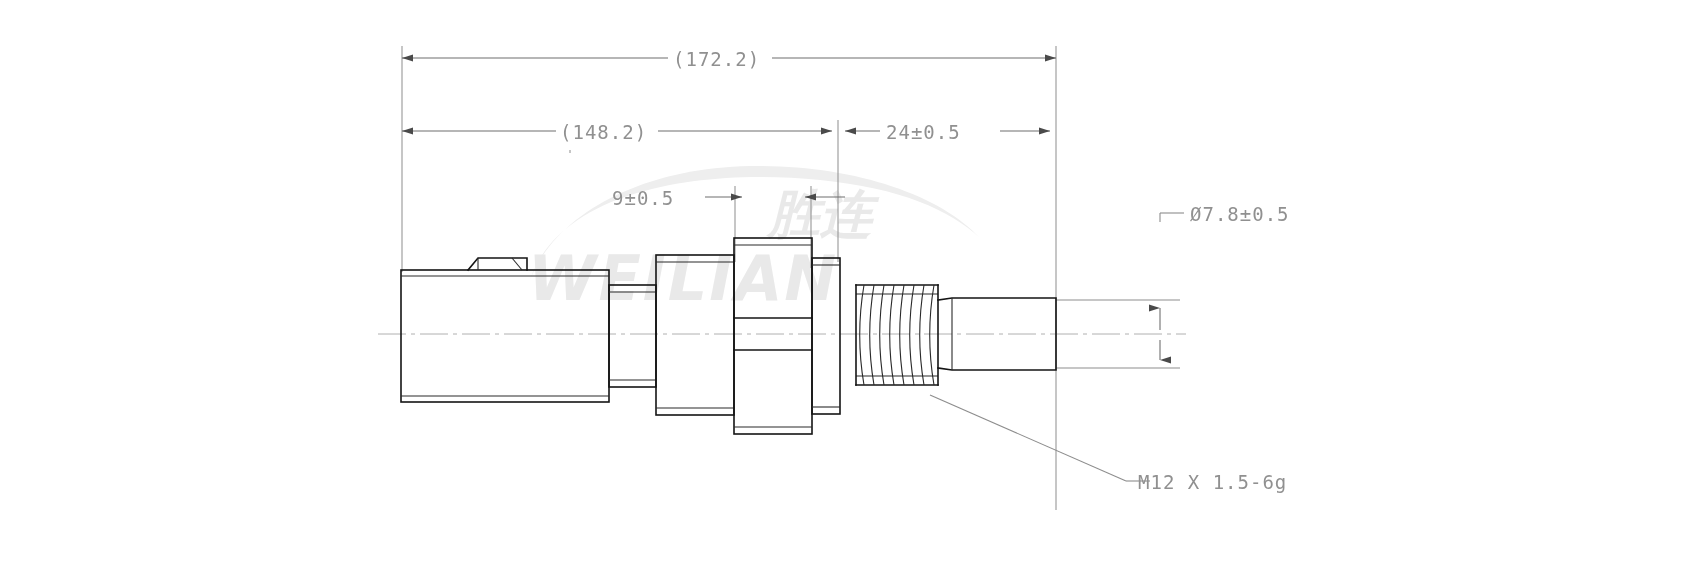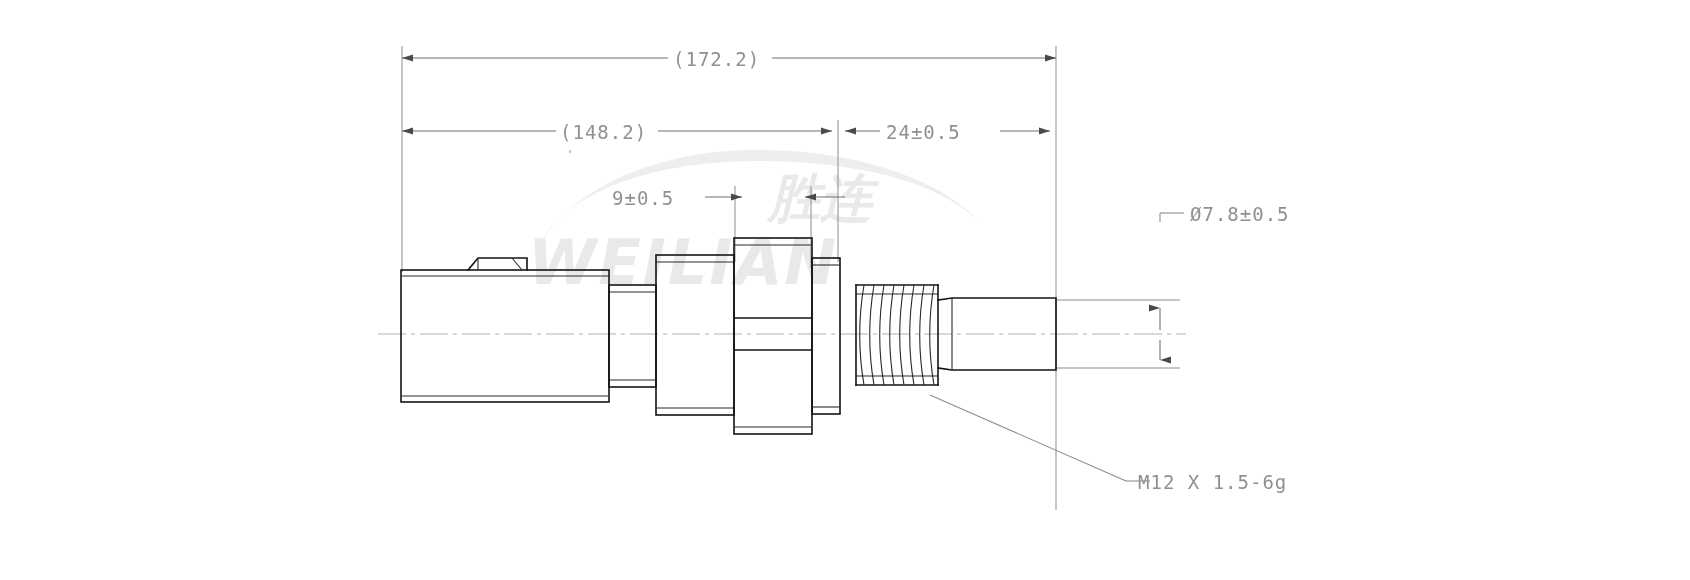--- a/index.html
+++ b/index.html
@@ -14,21 +14,21 @@
     position: relative;
     width: 1690px;
     height: 580px;
     background: #ffffff;
     overflow: hidden;
   }
   
   .watermark {
     position: absolute;
     left: 520px;
-    top: 144px;
+    top: 160px;
     width: 470px;
     height: 160px;
     pointer-events: none;
     z-index: 1;
   }
   .wm-text {
     font-family: "DejaVu Sans", sans-serif;
     font-weight: bold;
     font-style: italic;
     fill: #e9e9e9;

